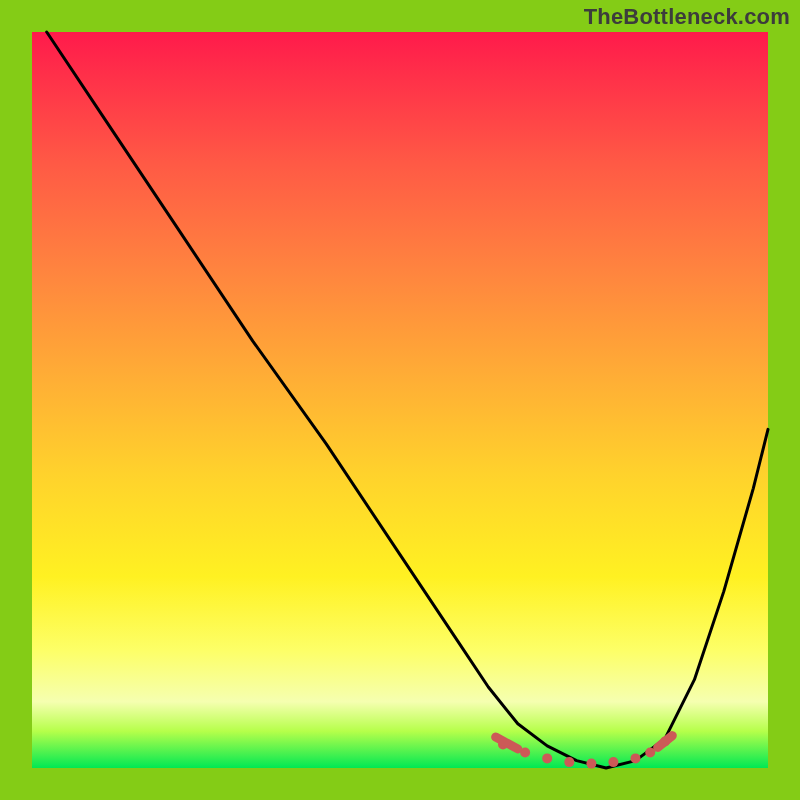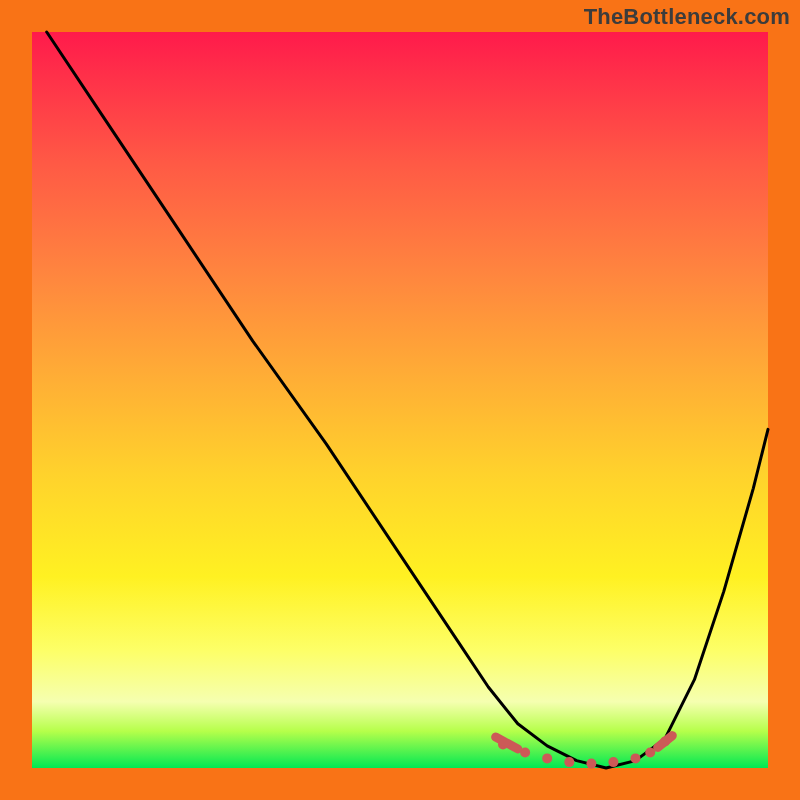--- a/index.html
+++ b/index.html
@@ -7,21 +7,21 @@
     padding: 0;
     width: 800px;
     height: 800px;
     background: #000;
     overflow: hidden;
     font-family: Arial, Helvetica, sans-serif;
   }
   .frame {
     position: absolute;
     inset: 0;
-    background: #f97316;
+    background: #84cc16;
   }
   .watermark {
     position: absolute;
     top: 4px;
     right: 10px;
     color: #3c3c3c;
     font-size: 22px;
     font-weight: 600;
     letter-spacing: 0.2px;
     z-index: 10;

